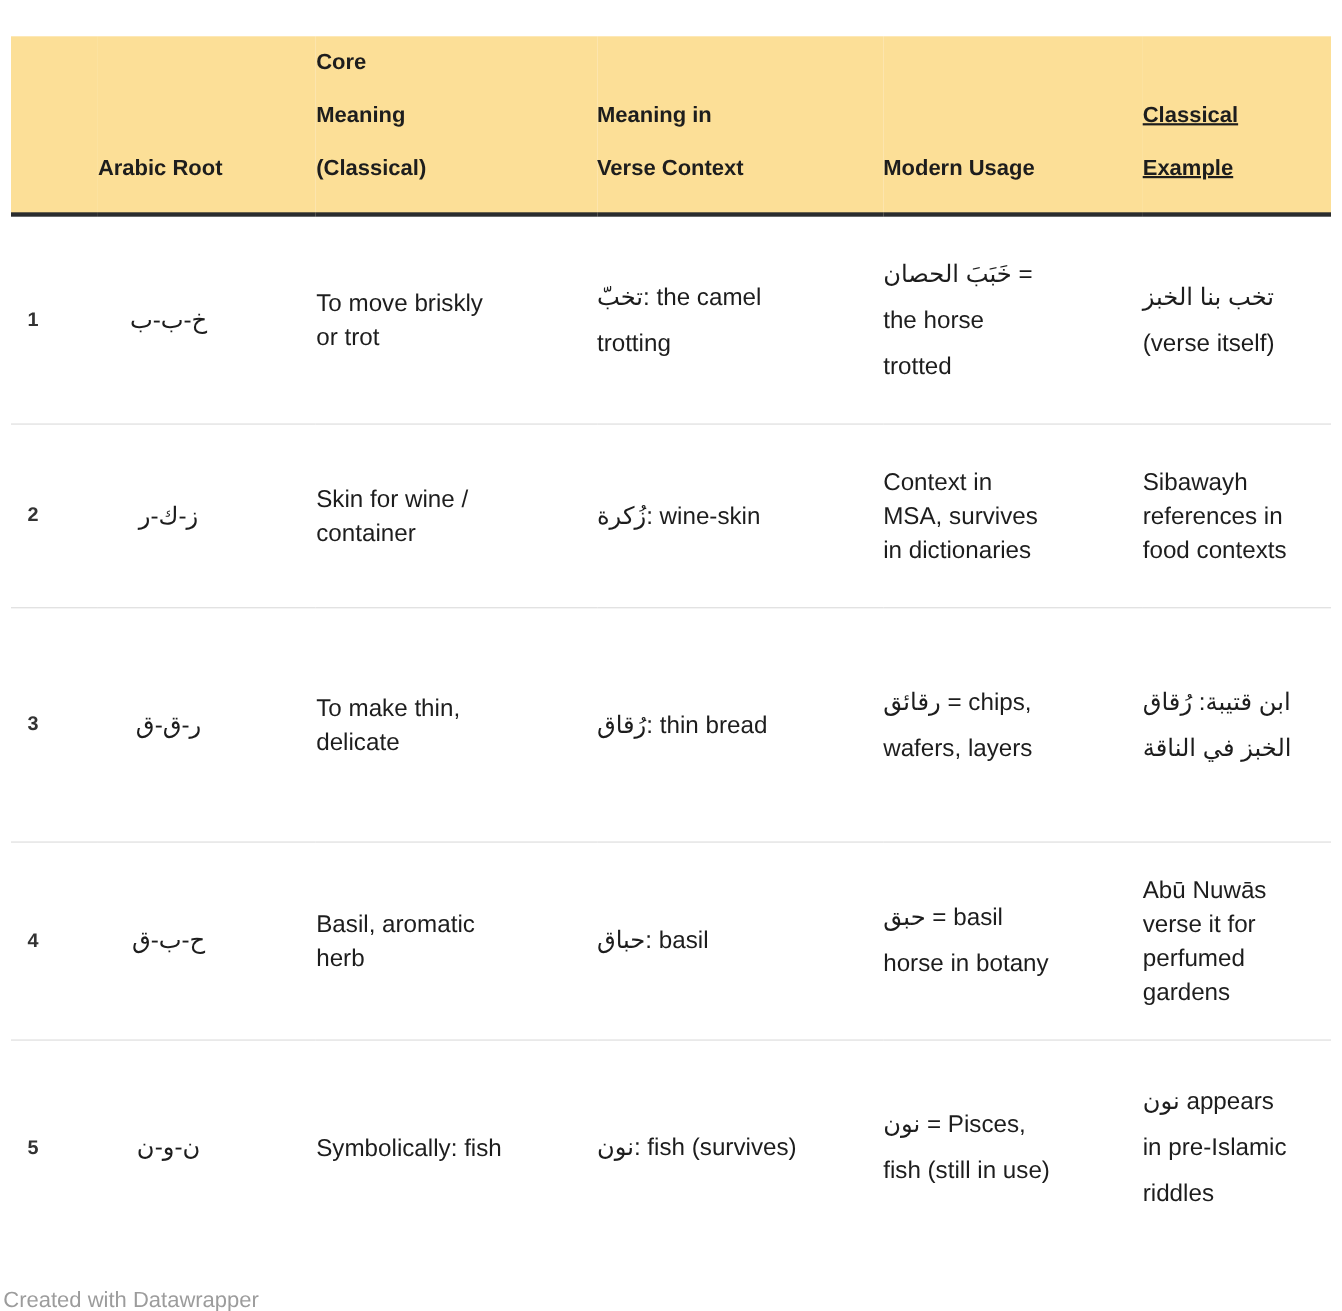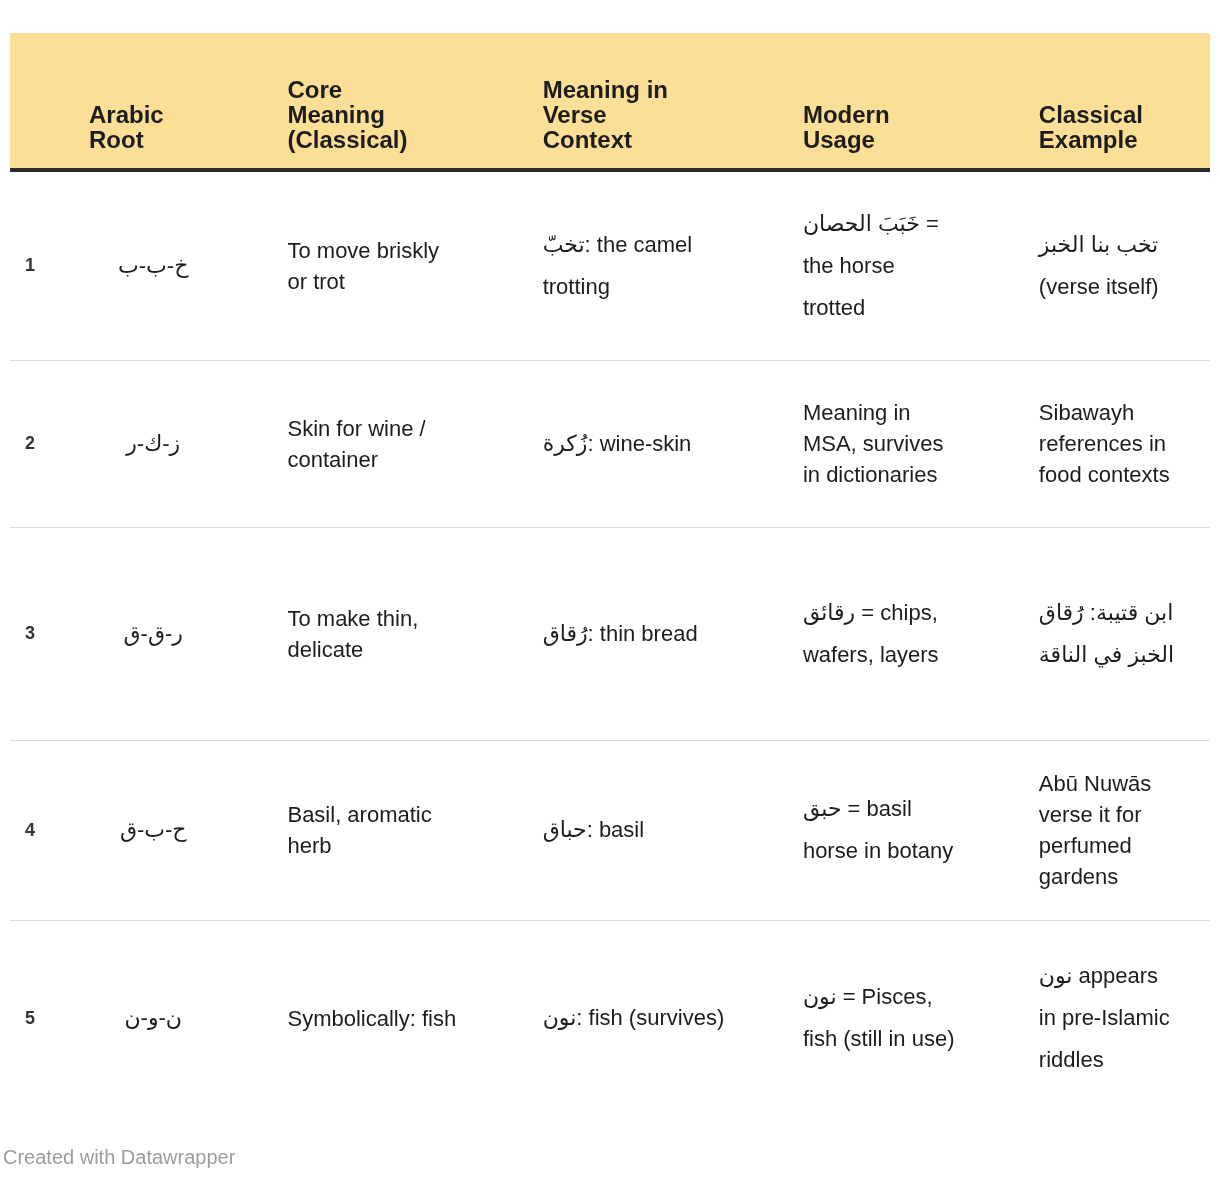--- a/index.html
+++ b/index.html
@@ -33,32 +33,32 @@
   col.c4{width:257px;}
   col.c5{width:233px;}
   col.c6{width:169px;}
 
   thead tr{height:137px;}
   th{
     background:var(--header-bg);
     border-bottom:4px solid var(--header-border);
     vertical-align:bottom;
     text-align:left;
-    font-size:24px;
+    font-size:20px;
     font-weight:bold;
-    line-height:25px;
+    line-height:48px;
     padding:0 0 16px 0;
     color:var(--text);
   }
   th.h1{padding-left:15px;}
   th.h2{padding-right:70px;}
   th.h3{padding-right:127px;}
   th.h4{padding-right:117px;}
   th.h5{padding-right:78px;margin-left:15px;}
-  th.h6{padding-right:29px;}
+  th.h6{padding-right:29px;text-decoration:underline;}
 
   td{
     vertical-align:middle;
     text-align:left;
     font-size:22px;
     line-height:31px;
     padding-top:24px;
     padding-bottom:24px;
     color:var(--text);
   }
@@ -123,21 +123,21 @@
         <td class="core">To move briskly or trot</td>
         <td class="verse has-arabic">تخبّ: the camel trotting</td>
         <td class="modern has-arabic">خَبَبَ الحصان = the horse trotted</td>
         <td class="classical has-arabic">تخب بنا الخبز (verse itself)</td>
       </tr>
       <tr>
         <td class="num">2</td>
         <td class="root has-arabic">ز-ك-ر</td>
         <td class="core">Skin for wine / container</td>
         <td class="verse has-arabic">زُكرة: wine-skin</td>
-        <td class="modern">Meaning in MSA, survives in dictionaries</td>
+        <td class="modern">Context in MSA, survives in dictionaries</td>
         <td class="classical">Sibawayh references in food contexts</td>
       </tr>
       <tr>
         <td class="num">3</td>
         <td class="root has-arabic">ر-ق-ق</td>
         <td class="core">To make thin, delicate</td>
         <td class="verse has-arabic">رُقاق: thin bread</td>
         <td class="modern has-arabic">رقائق = chips, wafers, layers</td>
         <td class="classical has-arabic">ابن قتيبة: رُقاق الخبز في الناقة</td>
       </tr>

